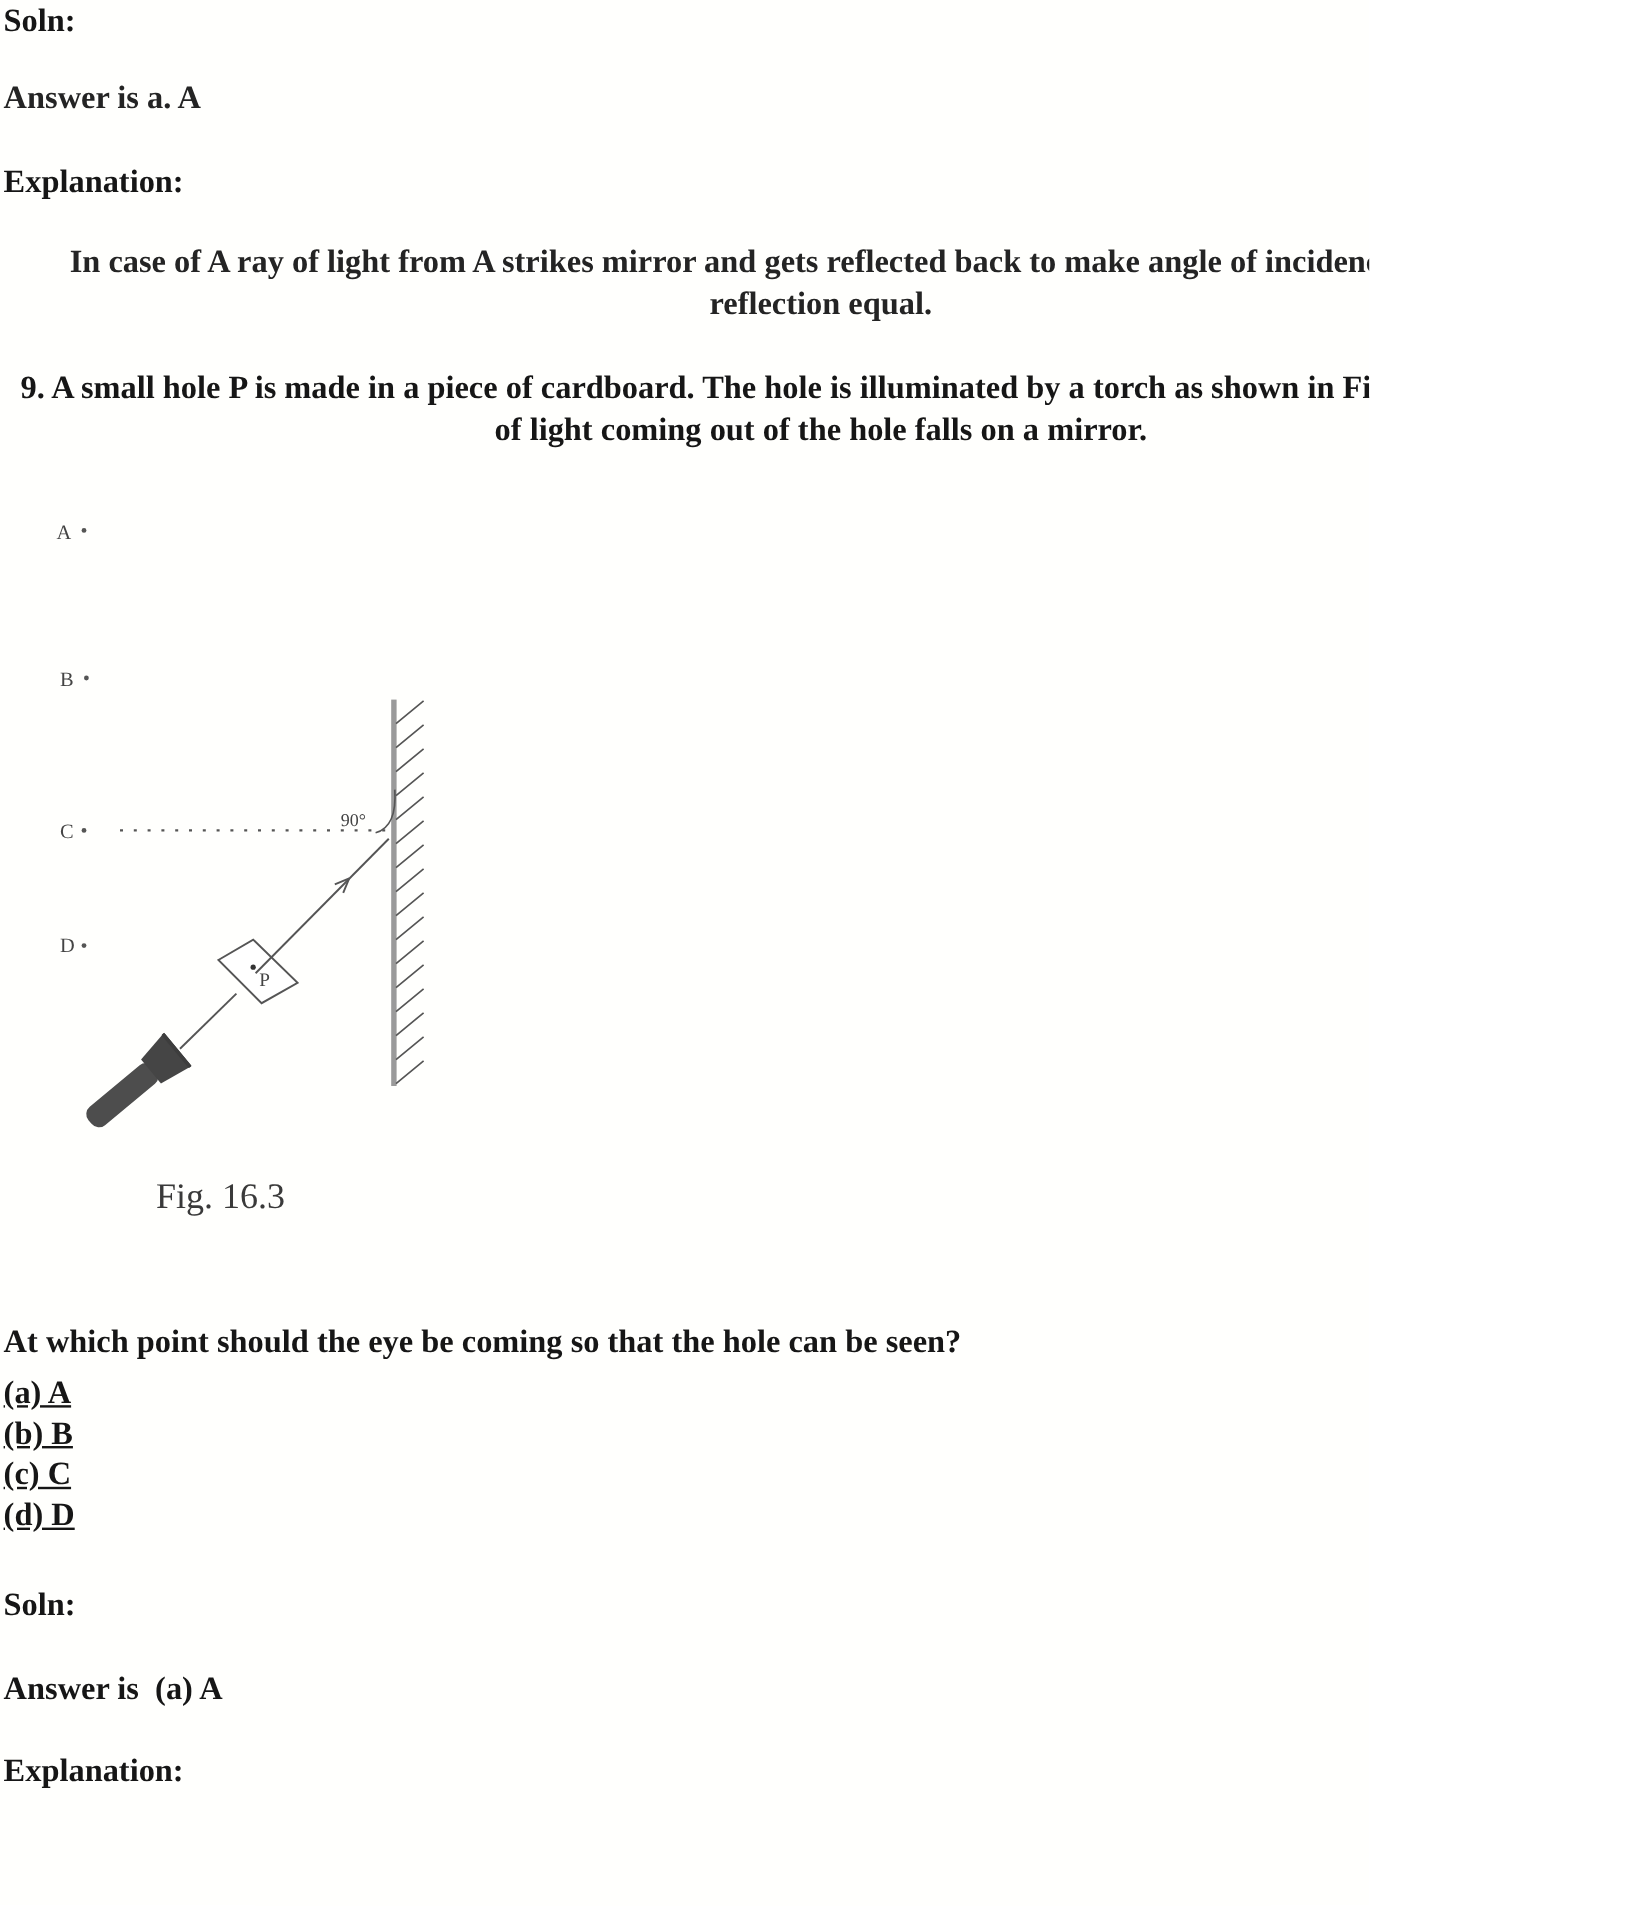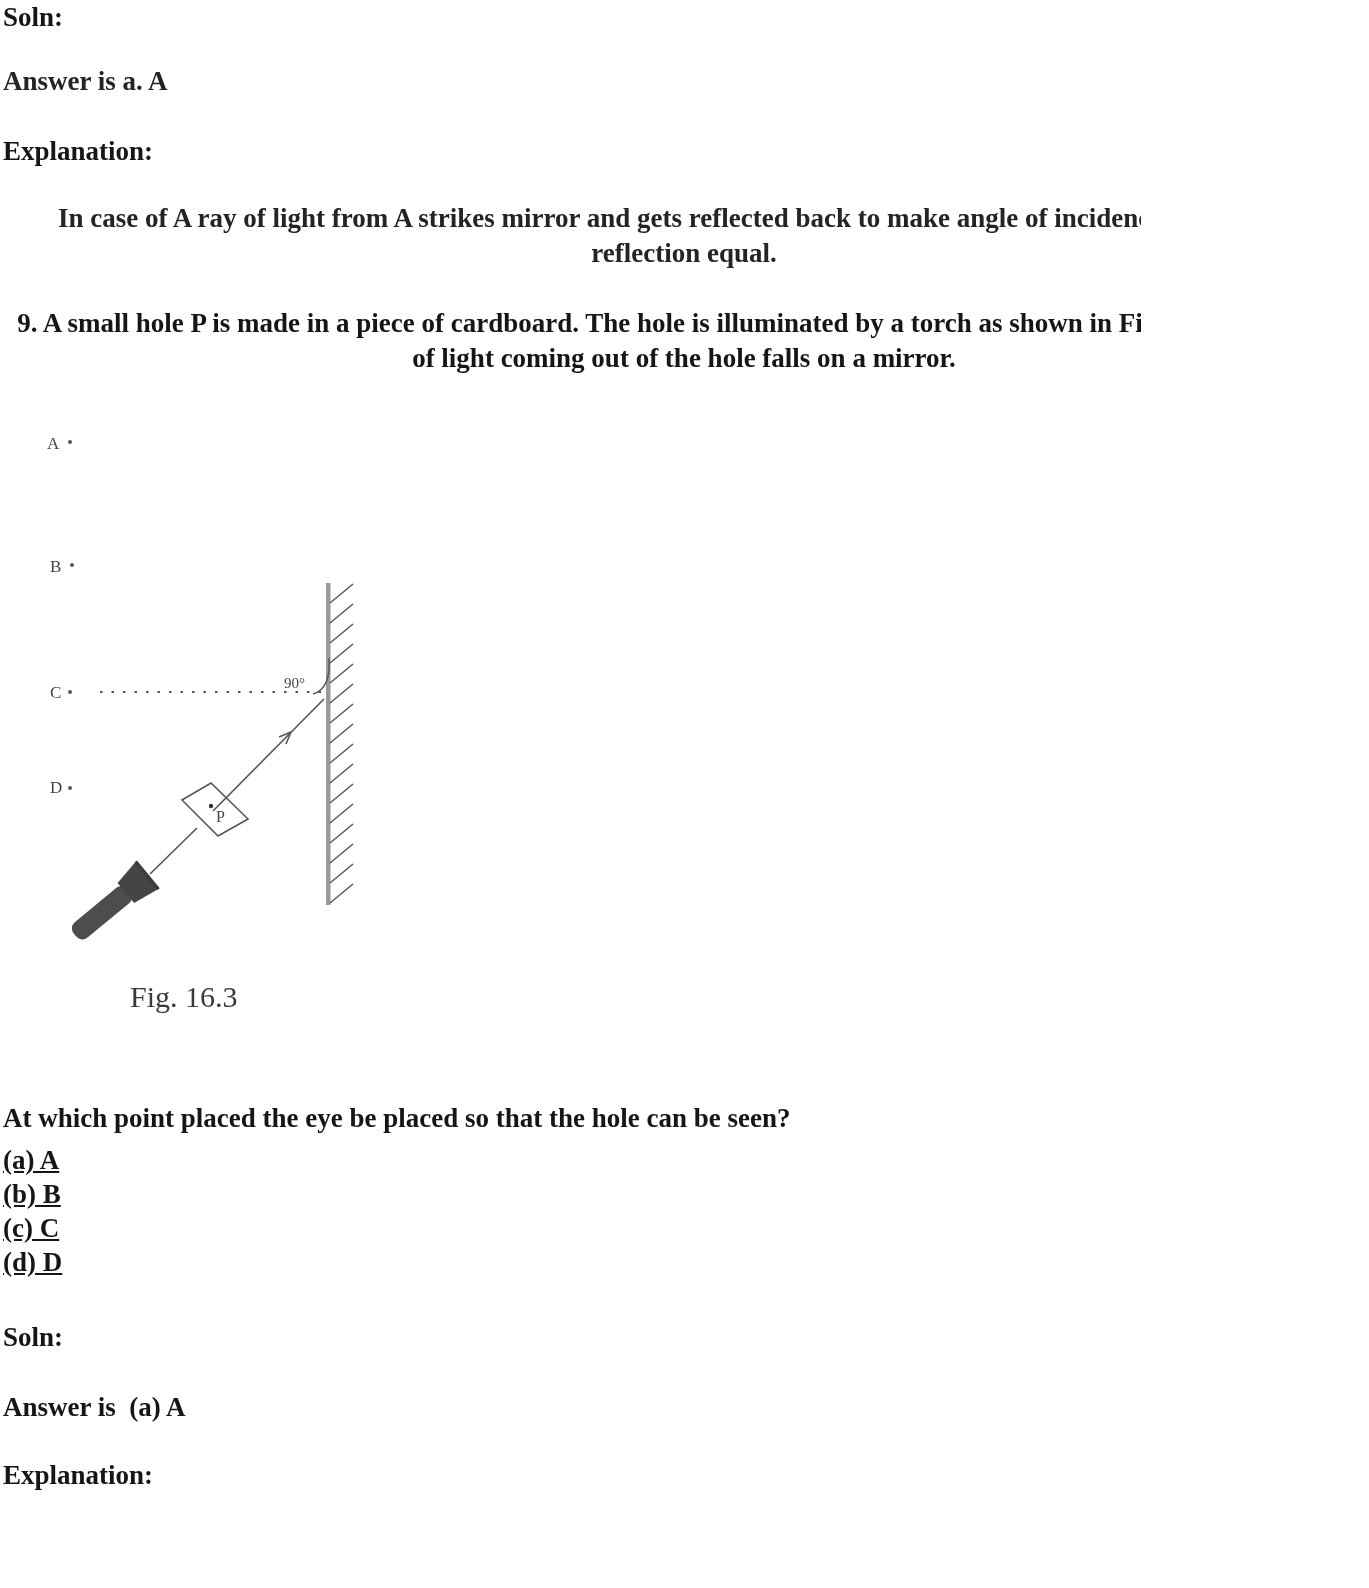--- a/index.html
+++ b/index.html
@@ -70,21 +70,21 @@
 
     <g transform="translate(75,520) rotate(-39.6)">
       <rect x="0" y="-10" width="70" height="20" rx="8" fill="#4d4d4d"></rect>
       <polygon points="66,-13 95,-18 95,18 66,13" fill="#454545"></polygon>
       <rect x="92" y="-18" width="3" height="36" rx="1" fill="#3d3d3d"></rect>
     </g>
 
     <text x="130" y="592" class="caption" font-size="30">Fig. 16.3</text>
   </svg>
 
-  <div class="blk bold" style="top:1101px">At which point placed the eye be placed so that the hole can be seen?</div>
+  <div class="blk bold" style="top:1101px">At which point should the eye be coming so that the hole can be seen?</div>
 
   <div class="blk bold" style="top:1143px">
     <div class="opt">(a) A</div>
     <div class="opt">(b) B</div>
     <div class="opt">(c) C</div>
     <div class="opt">(d) D</div>
   </div>
 
   <div class="blk bold" style="top:1320px">Soln:</div>
 

